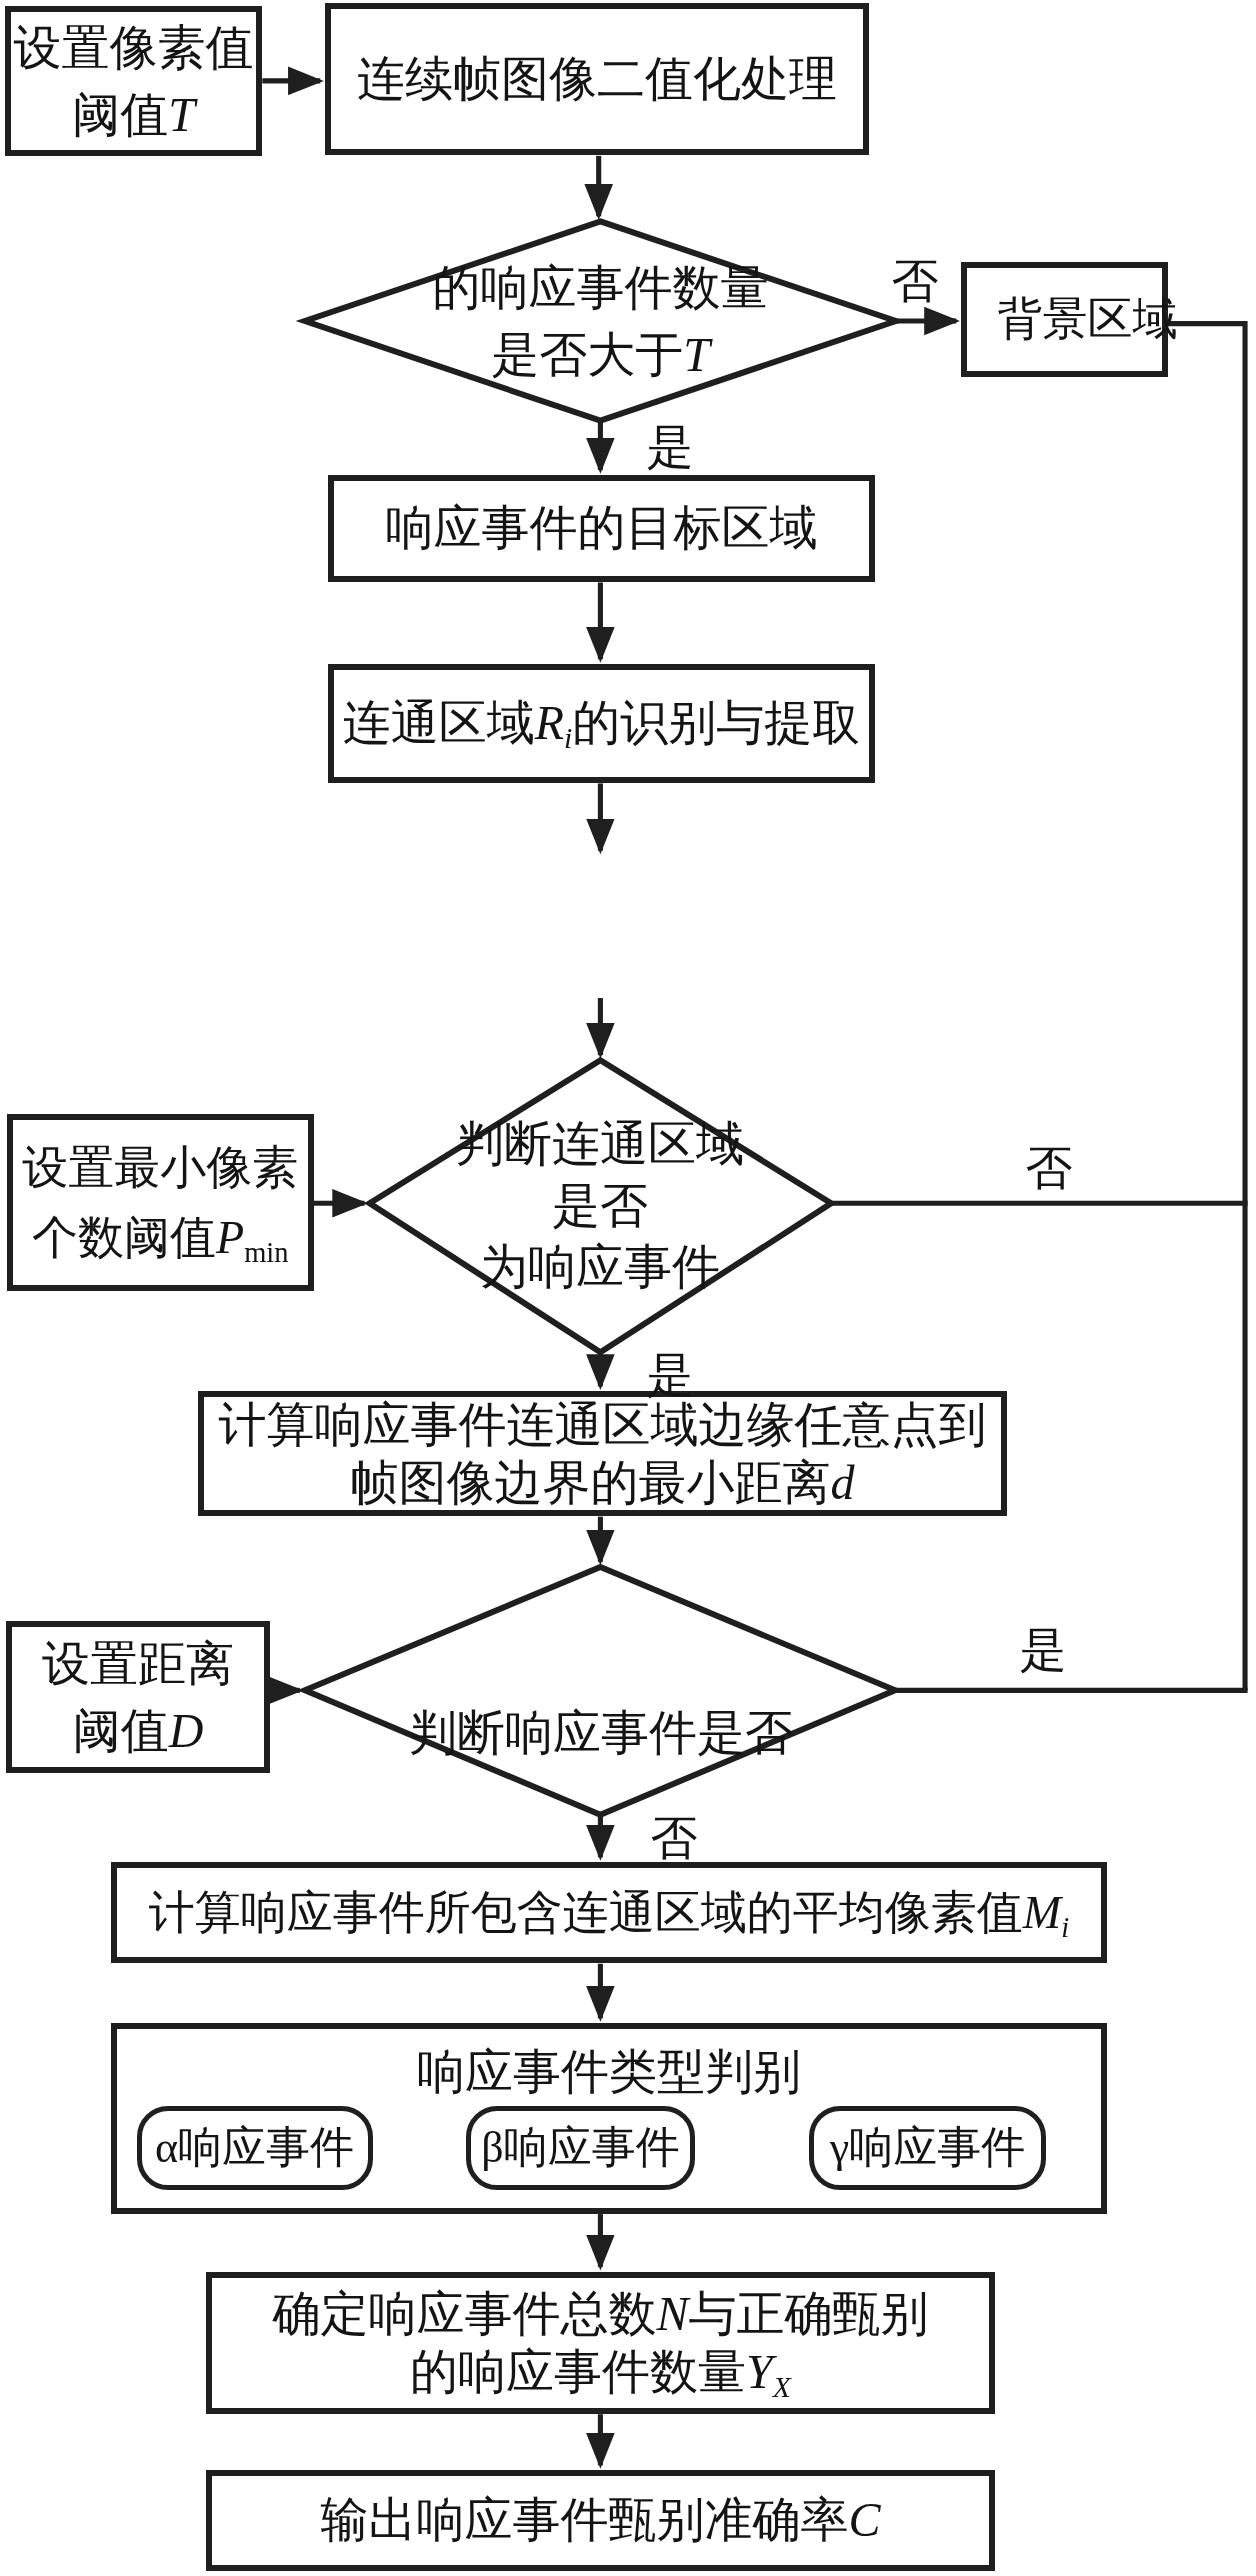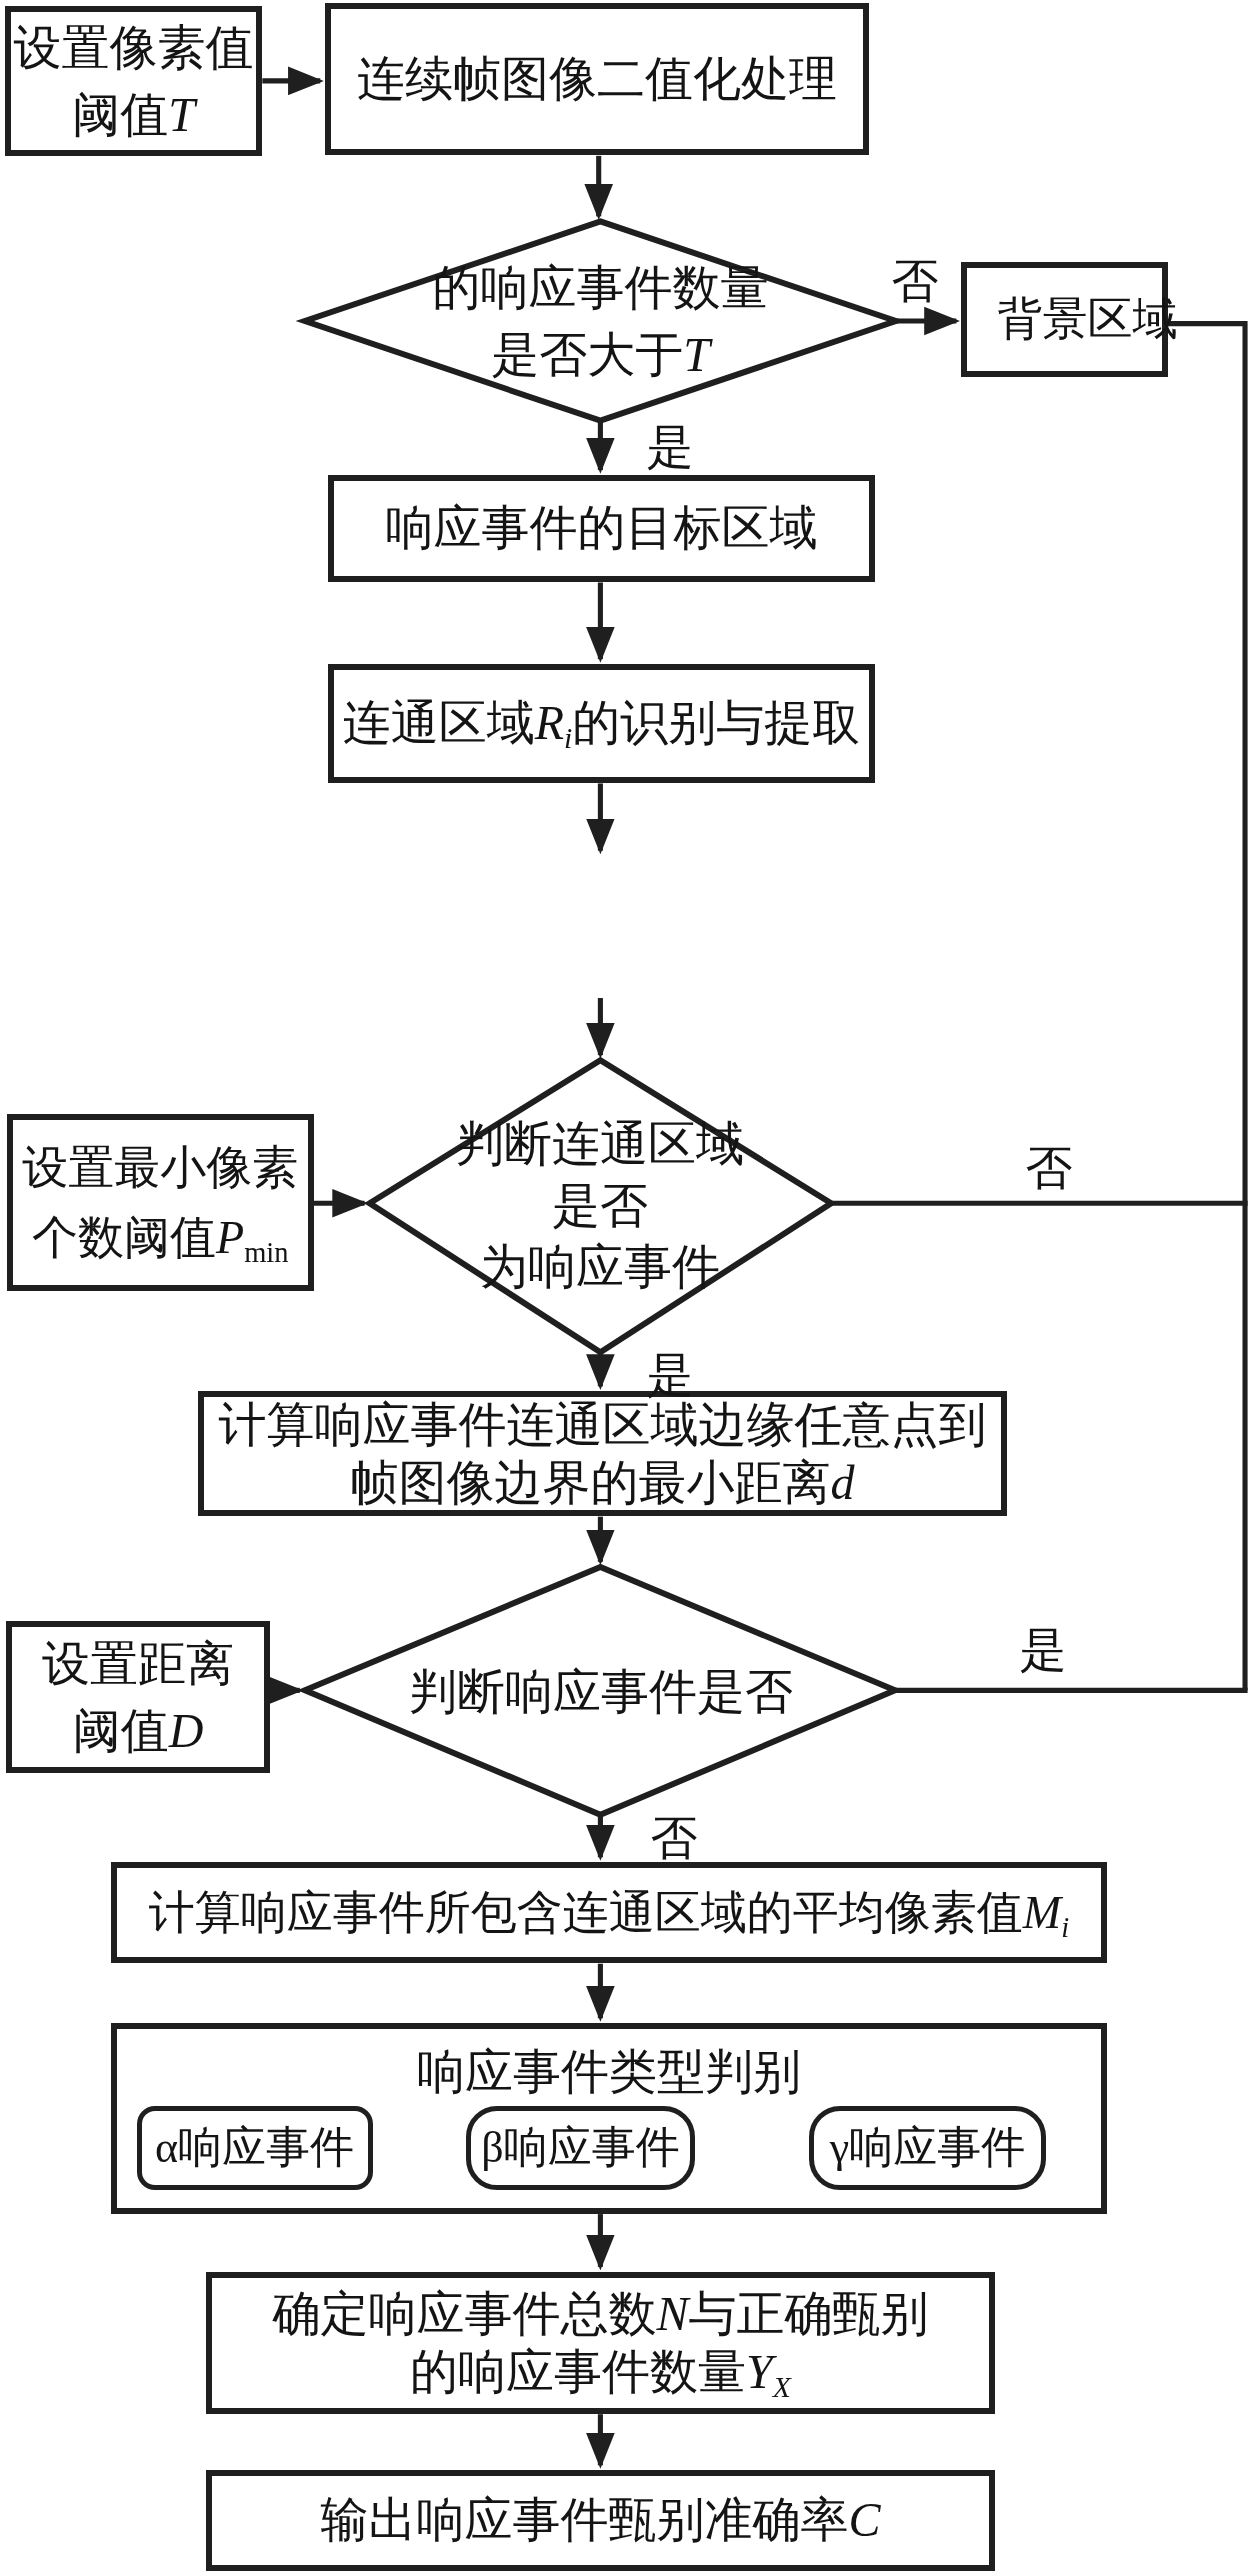--- a/index.html
+++ b/index.html
@@ -113,21 +113,21 @@
     <div class="t">设置距离</div>
     <div class="t"><span>阈值</span><i>D</i></div>
   </div>
 
   <div class="box tight" style="left:111px;top:1862px;width:996px;height:101px;">
     <div class="t"><span>计算响应事件所包含连通区域的平均像素值</span><i>M</i><sub class="it">i</sub></div>
   </div>
 
   <div class="box" style="left:111px;top:2023px;width:996px;height:191px;justify-content:flex-start;">
     <div class="t" style="margin-top:12px;">响应事件类型判别</div>
-    <div class="chip" style="left:19.6px;top:77px;width:236px;height:84px;border-radius:18px;">α响应事件</div>
+    <div class="chip" style="left:19.6px;top:77px;width:236px;height:84px;">α响应事件</div>
     <div class="chip" style="left:349px;top:77px;width:229px;height:84px;">β响应事件</div>
     <div class="chip" style="left:692px;top:77px;width:237px;height:84px;">γ响应事件</div>
   </div>
 
   <div class="box lh-snug" style="left:206px;top:2272px;width:789px;height:142px;">
     <div class="t"><span>确定响应事件总数</span><i>N</i><span>与正确甄别</span></div>
     <div class="t"><span>的响应事件数量</span><i>Y</i><sub class="it">X</sub></div>
   </div>
 
   <div class="box" style="left:206px;top:2470px;width:789px;height:101px;">
@@ -138,21 +138,21 @@
     <div class="t">的响应事件数量</div>
     <div class="t"><span>是否大于</span><i>T</i></div>
   </div>
 
   <div class="dtext" style="left:387px;top:1088px;width:426px;height:235px;line-height:1.28;">
     <div class="t">判断连通区域</div>
     <div class="t">是否</div>
     <div class="t">为响应事件</div>
   </div>
 
-  <div class="dtext lh-mid" style="left:324px;top:1601px;width:554px;height:181px;">
+  <div class="dtext lh-mid" style="left:324px;top:1642px;width:554px;height:181px;">
     <div class="t">判断响应事件是否</div>
   </div>
 
   <span class="lbl" style="left:915px;top:281px;">否</span>
   <span class="lbl" style="left:670px;top:447px;">是</span>
   <span class="lbl" style="left:1049px;top:1168px;">否</span>
   <span class="lbl" style="left:670px;top:1375px;">是</span>
   <span class="lbl" style="left:1043px;top:1650px;">是</span>
   <span class="lbl" style="left:674px;top:1838px;">否</span>
 

